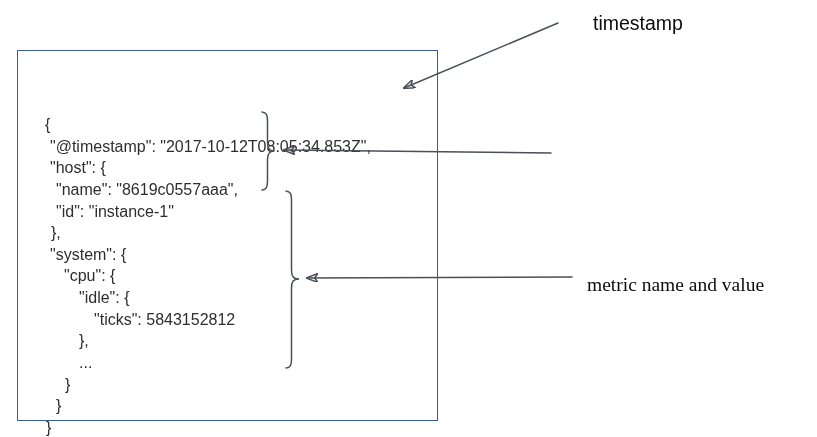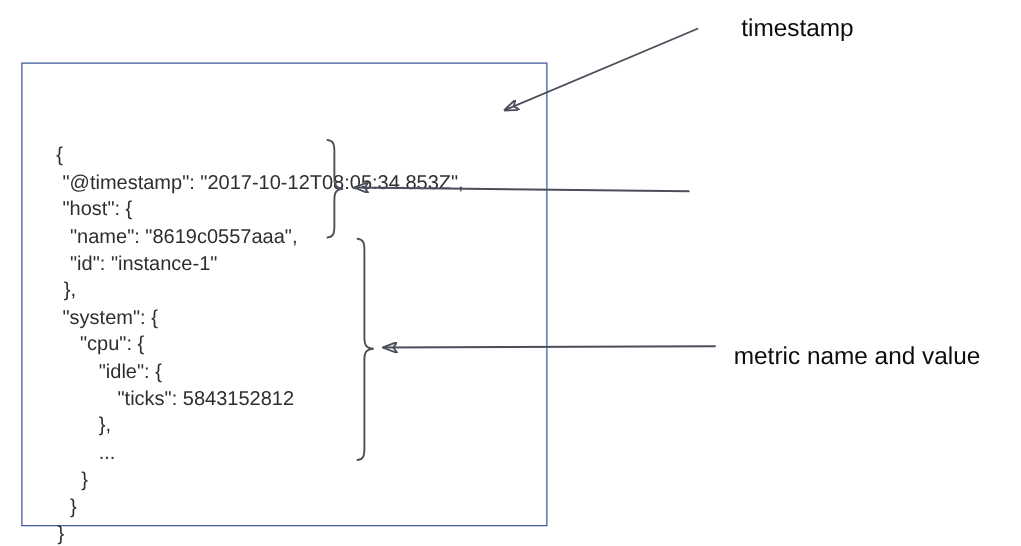--- a/index.html
+++ b/index.html
@@ -52,21 +52,21 @@
   }
   .ann-label{
     position:absolute;
     font-size:19.5px;
     line-height:26px;
     color:var(--label-color);
     white-space:nowrap;
   }
   .label-timestamp{left:570px;top:10px;margin-left:23px;}
   .label-dimensions{left:571px;top:142px;}
-  .label-metric{left:587px;top:272px;}
+  .label-metric{left:587px;top:272px;font-family:Liberation Serif, serif;}
 </style>
 </head>
 <body>
 
 <div class="canvas">
 
   <div class="json-box">
     <div class="code">
         <div class="code-line" style="padding-left: 10px;">{</div>
         <div class="code-line" style="padding-left: 15px;">"@timestamp": "2017-10-12T08:05:34.853Z",</div>

